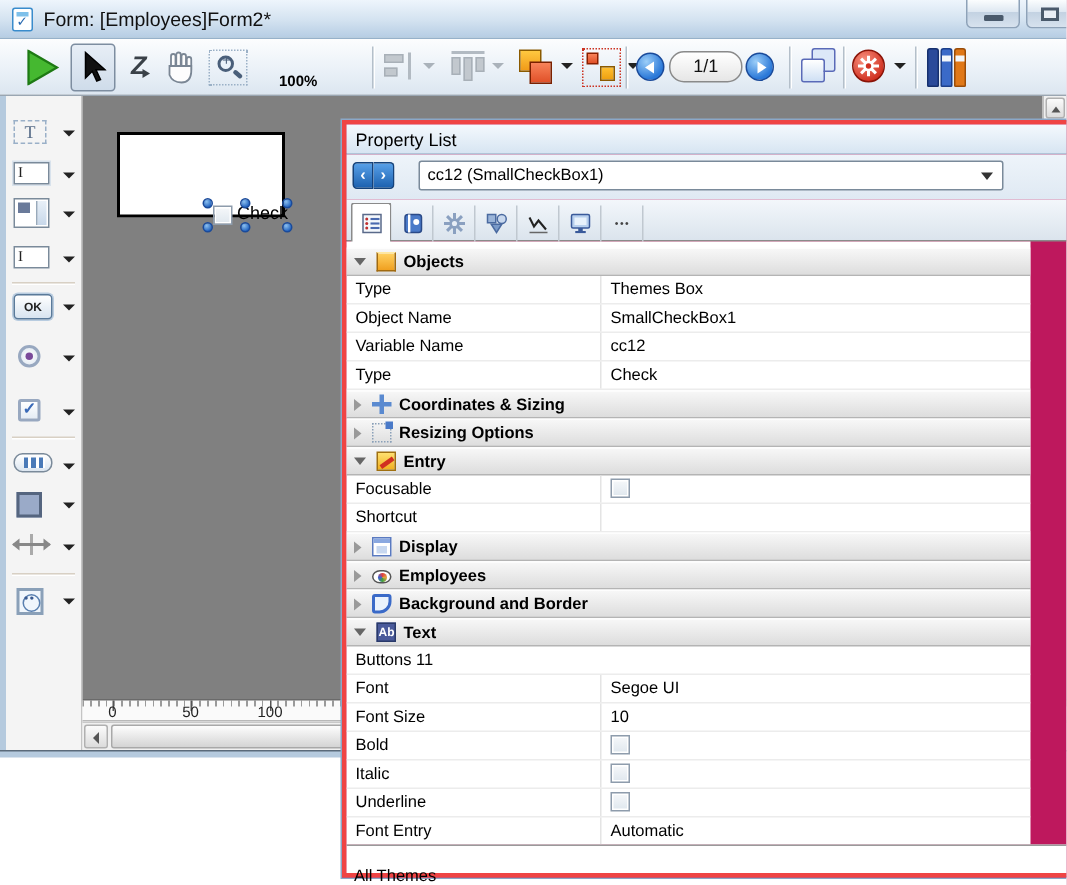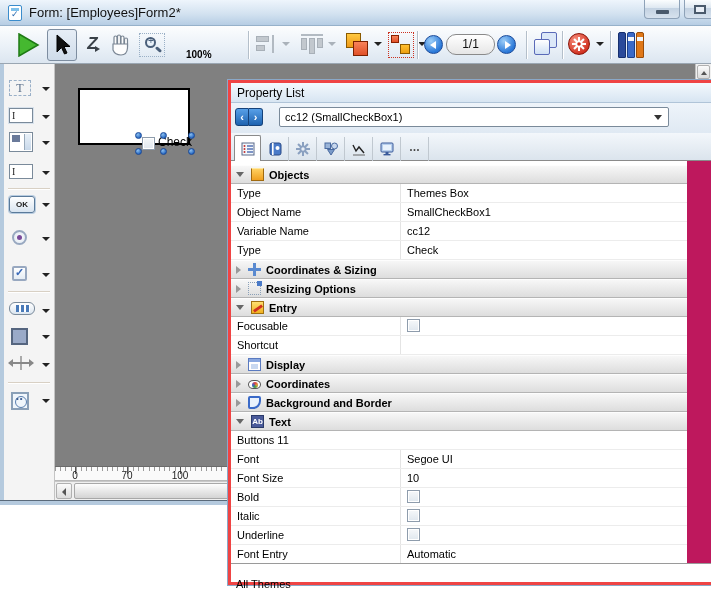--- a/index.html
+++ b/index.html
@@ -402,21 +402,21 @@
       </div>
     </div>
     <div id="canvas-vscroll" class="abs">
         <span class="up"></span>
       </div>
 
     <div id="ruler" class="abs">
       <span class="ruler-maj" style="left:20px"></span>
       <span class="ruler-num" style="left:20px">0</span>
       <span class="ruler-maj" style="left:72px"></span>
-      <span class="ruler-num" style="left:72px">70</span>
+      <span class="ruler-num" style="left:72px">50</span>
       <span class="ruler-maj" style="left:125px"></span>
       <span class="ruler-num" style="left:125px">100</span>
       <span class="ruler-maj" style="left:173px"></span>
       <span class="ruler-num" style="left:175px">1</span>
     </div>
     <div id="hscroll" class="abs">
       <span class="left-btn"></span>
       <span class="thumb"></span>
     </div>
     <div id="window-bottom" class="abs"></div>
@@ -554,21 +554,21 @@
       </div>
 
       <div class="psec">
         <span class="tri tri-right"></span>
         <span class="sec-icon ic-display"></span>
         <span class="sec-label">Display</span>
       </div>
       <div class="psec">
         <span class="tri tri-right"></span>
         <span class="sec-icon ic-eye"></span>
-        <span class="sec-label">Coordinates</span>
+        <span class="sec-label">Employees</span>
       </div>
       <div class="psec">
         <span class="tri tri-right"></span>
         <span class="sec-icon ic-border"></span>
         <span class="sec-label">Background and Border</span>
       </div>
       <div class="psec">
         <span class="tri tri-down"></span>
         <span class="sec-icon ic-text">Ab</span>
         <span class="sec-label">Text</span>

